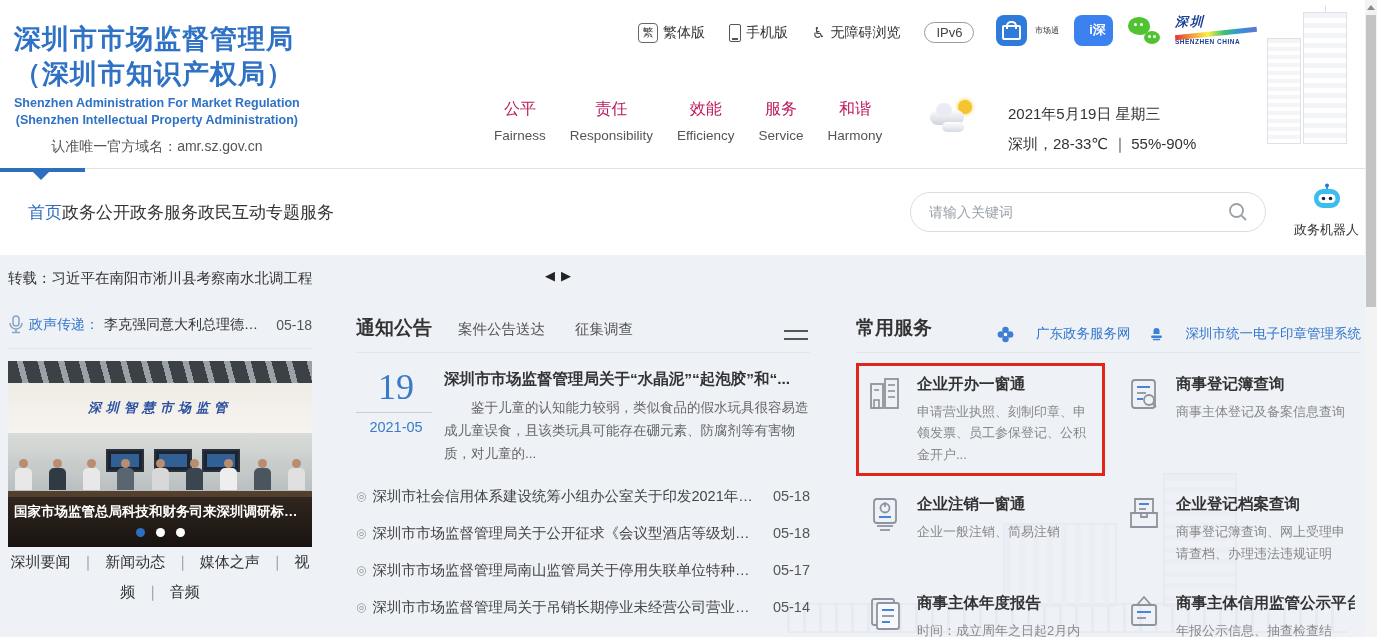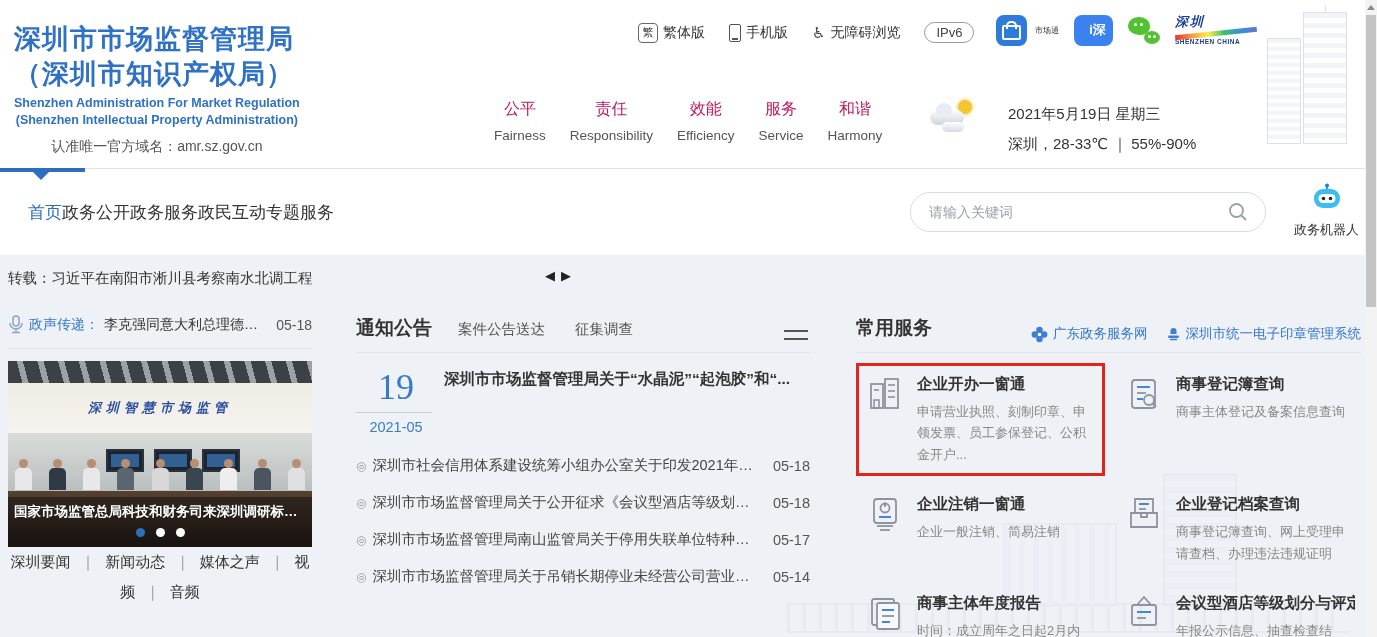--- a/index.html
+++ b/index.html
@@ -125,21 +125,21 @@
   .ftext{flex:1;margin-left:8px;overflow:hidden;}
   .ftitle{font-size:15.5px;font-weight:700;color:#333;white-space:nowrap;overflow:hidden;text-overflow:ellipsis;cursor:pointer;}
   .fsummary{font-size:13.5px;color:#666;line-height:1.7;margin-top:7px;text-indent:2em;}
   .nlist{margin-top:12px;}
   .nrow{display:flex;align-items:center;height:37px;font-size:14.5px;cursor:pointer;}
   .bullet{color:#999;font-size:12px;margin-right:6px;}
   .ntitle{color:#444;flex:1;white-space:nowrap;overflow:hidden;text-overflow:ellipsis;}
   .ndate{color:#555;margin-left:14px;}
   
   .svc-links{position:absolute;right:0;bottom:9px;display:flex;gap:18px;font-size:13.5px;}
-  .svc-link{display:flex;align-items:center;gap:5px;color:#3377cc;cursor:pointer;}
+  .svc-link{display:flex;align-items:center;gap:22px;color:#3377cc;cursor:pointer;}
   .svc-grid{margin-top:10px;display:grid;grid-template-columns:249px 249px;column-gap:10px;row-gap:7px;}
   .svc{display:flex;border:3px solid transparent;padding:8px 6px;cursor:pointer;}
   .svc.hl{border-color:#e1251b;}
   .svc-ico{width:40px;height:40px;flex:none;margin-right:12px;}
   .svc-text{flex:1;overflow:hidden;}
   .svc-title{font-size:15.5px;font-weight:700;color:#333;white-space:nowrap;}
   .svc-desc{font-size:13px;color:#888;line-height:1.65;margin-top:6px;}
   
   .scrollbar{position:absolute;right:0;top:0;width:12px;height:637px;background:#f3f3f3;z-index:9;}
   .sb-up{height:14px;display:flex;align-items:center;justify-content:center;cursor:pointer;}
@@ -350,20 +350,21 @@
     </div>
 
     <div class="featured">
       <div class="dateblock">
         <div class="fday">19</div>
         <hr>
         <div class="fmonth">2021-05</div>
       </div>
       <div class="ftext">
         <div class="ftitle">深圳市市场监督管理局关于“水晶泥”“起泡胶”和“...</div>
+        <div class="fsummary">鉴于儿童的认知能力较弱，类似食品的假水玩具很容易造成儿童误食，且该类玩具可能存在硼元素、防腐剂等有害物质，对儿童的...</div>
       </div>
     </div>
 
     <div class="nlist">
       <div class="nrow">
         <span class="bullet">◎</span>
         <span class="ntitle">深圳市社会信用体系建设统筹小组办公室关于印发2021年深圳市...</span>
         <span class="ndate">05-18</span>
       </div>
       <div class="nrow">
@@ -484,21 +485,21 @@
       </div>
 
       <div class="svc">
         <svg class="svc-ico" viewBox="0 0 40 40">
           <path d="M20,4 l7,8 h-14 z" fill="none" stroke="#8e939d" stroke-width="1.8"></path>
           <rect x="8" y="12" width="24" height="20" rx="2" fill="none" stroke="#8e939d" stroke-width="1.8"></rect>
           <line x1="13" y1="19" x2="27" y2="19" stroke="#4a84d8" stroke-width="2"></line>
           <line x1="13" y1="25" x2="22" y2="25" stroke="#8e939d" stroke-width="1.8"></line>
         </svg>
         <div class="svc-text">
-          <div class="svc-title">会议型酒店等级划分与评定</div>
+          <div class="svc-title">商事主体信用监管公示平台</div>
           <div class="svc-desc">年报公示信息、抽查检查结果、经营异常名录等</div>
         </div>
       </div>
     </div>
   </div>
 </div>
 
 <div class="scrollbar">
   <div class="sb-up"></div>
   <div class="sb-thumb"></div>

